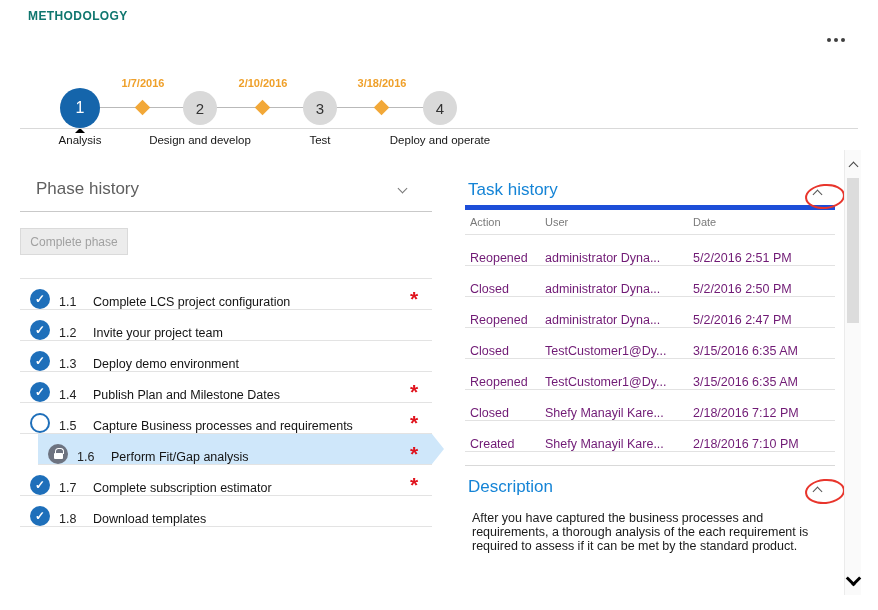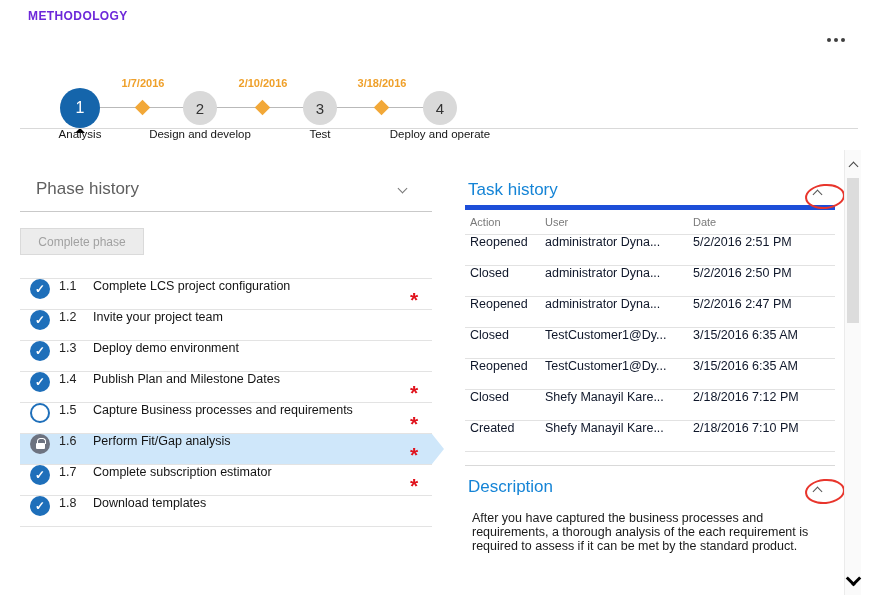--- a/index.html
+++ b/index.html
@@ -1,55 +1,55 @@
 <!DOCTYPE html>
 <html><head>
 <meta charset="utf-8">
 <style>
   * { margin:0; padding:0; box-sizing:border-box; }
   body { background:#fff; font-family:"Liberation Sans", sans-serif; }
   .canvas { position:relative; width:878px; height:610px; background:#fff; overflow:hidden; }
 
   
-  .page-title { position:absolute; left:28px; top:9px; font-size:12px; font-weight:bold; letter-spacing:.4px; color:#6d28d9; }
+  .page-title { position:absolute; left:28px; top:9px; font-size:12px; font-weight:bold; letter-spacing:.4px; color:#0f766e; }
   .more-dots { position:absolute; left:824px; top:28px; cursor:pointer; }
   .more-dots i { display:inline-block; width:4px; height:4px; border-radius:50%; background:#3f3f3f; margin-left:3px; }
 
   
   .timeline { position:absolute; left:0; top:36px; width:878px; height:92px; }
   .tl-line { position:absolute; left:80px; top:71px; width:360px; height:1px; background:#b9b9b9; }
   .circle { position:absolute; width:34px; height:34px; top:55px; border-radius:50%; background:#d9d9d9; color:#333;
             display:flex; align-items:center; justify-content:center; font-size:15px; cursor:pointer; }
   .circle.active { width:40px; height:40px; top:52px; background:#1565ab; color:#fff; font-size:16px; }
   .c1{left:60px} .c2{left:183px} .c3{left:303px} .c4{left:423px}
   .diamond { position:absolute; top:66px; width:11px; height:11px; background:#f2a838; transform:rotate(45deg); }
   .dm1{left:137px} .dm2{left:257px} .dm3{left:376px}
   .ms-date { position:absolute; top:41px; width:90px; text-align:center; font-size:11px; font-weight:bold; color:#efa02a; }
   .d1{left:98px} .d2{left:218px} .d3{left:337px}
-  .ph-label { position:absolute; top:92px; width:140px; text-align:center; font-size:11.5px; color:#161616; }
+  .ph-label { position:absolute; top:98px; width:140px; text-align:center; font-size:11.5px; color:#161616; }
   .l1{left:10px} .l2{left:130px} .l3{left:250px} .l4{left:370px}
   .marker { position:absolute; left:75px; top:92px; width:0; height:0;
             border-left:5px solid transparent; border-right:5px solid transparent; border-bottom:5px solid #000; }
   .top-divider { position:absolute; left:20px; top:128px; width:838px; height:1px; background:#d9d9d9; }
 
   
   .chev { display:inline-block; border-style:solid; border-color:#666; border-width:0 1.5px 1.5px 0; padding:3.5px; }
   .chev.down { transform:rotate(45deg); }
   .chev.up { transform:rotate(-135deg); }
 
   
   .left-panel { position:absolute; left:20px; top:168px; width:412px; }
   .ph-header { position:relative; height:44px; border-bottom:1px solid #c9c9c9; cursor:pointer; }
   .ph-header-label { position:absolute; left:16px; top:11px; font-size:17px; color:#5f5f5f; }
   .ph-header .chev { position:absolute; right:26px; top:17px; border-color:#777; padding:3px; border-width:0 1.2px 1.2px 0; }
-  .complete-btn { display:block; margin-top:16px; width:124px; height:27px; background:#ececec; border:1px solid #dadada;
+  .complete-btn { display:block; margin-top:16px; width:108px; height:27px; background:#ececec; border:1px solid #dadada;
                   color:#a1a1a1; font-size:12px; font-family:inherit; cursor:default; }
   .task-list { margin-top:23px; border-top:1px solid #e3e3e3; }
-  .task-row { position:relative; height:31px; display:flex; align-items:flex-start; border-bottom:1px solid #e3e3e3; cursor:pointer; }
-  .task-row.selected { background:#cfe7fa; }
+  .task-row { position:relative; height:31px; display:flex; align-items:flex-end; border-bottom:1px solid #e3e3e3; cursor:pointer; }
+  .task-row.selected { background:#cfe7fa;margin-left:18px; }
   .task-row.selected::after { content:""; position:absolute; right:-12px; top:0; width:0; height:0;
         border-top:15.5px solid transparent; border-bottom:15.5px solid transparent; border-left:12px solid #cfe7fa; }
   .task-icon { width:20px; height:20px; border-radius:50%; margin-left:10px; flex:none; position:relative; }
   .icon-check .task-icon { background:#1e6fba; }
   .icon-check .task-icon::after { content:"✓"; position:absolute; left:0; top:0; width:20px; height:20px; line-height:20px;
         text-align:center; color:#fff; font-size:12px; font-weight:bold; }
   .icon-open .task-icon { background:#fff; border:2px solid #1e6fba; }
   .icon-lock .task-icon { background:#9d9d9d; }
   .task-row.selected.icon-lock .task-icon { background:#6d7380; }
   .icon-lock .task-icon::before { content:""; position:absolute; left:6.5px; top:3.5px; width:7px; height:5px;
@@ -66,21 +66,21 @@
   .right-panel { position:absolute; left:465px; top:178px; width:370px; }
   .section-head { position:relative; height:32px; }
   .th-head { border-bottom:5px solid #1d4ed8; }
   .section-title { position:absolute; left:3px; top:2px; font-size:17px; color:#1584d6; }
   .collapse-btn { position:absolute; right:6px; top:6px; width:24px; height:18px; text-align:center; cursor:pointer; }
   .collapse-btn .chev { border-color:#555; padding:3px; border-width:0 1.2px 1.2px 0; margin-top:4px; }
   .history-head { display:flex; height:25px; align-items:center; border-bottom:1px solid #e2e2e2; color:#7a7a7a; font-size:11px; }
   .col.action { width:80px; padding-left:5px; flex:none; }
   .col.user { width:148px; flex:none; white-space:nowrap; overflow:hidden; }
   .col.date { flex:1; white-space:nowrap; }
-  .history-row { display:flex; height:31px; align-items:flex-start; border-bottom:1px solid #e2e2e2; font-size:12.5px; color:#0f172a; }
+  .history-row { display:flex; height:31px; align-items:flex-end; border-bottom:1px solid #e2e2e2; font-size:12.5px; color:#701a75; }
   .section-divider { margin-top:13px; border-top:1px solid #d9d9d9; }
   .desc-head { margin-top:9px; }
   .desc-body { margin:4px 0 0 7px; width:358px; font-size:12.5px; line-height:14px; color:#1a1a1a; }
 
   
   .annotation { position:absolute; width:40px; height:25px; border:2.6px solid #e8352c; border-radius:50%; transform:rotate(-5deg); }
   .a1 { left:805px; top:184px; }
   .a2 { left:805px; top:479px; }
 
   

